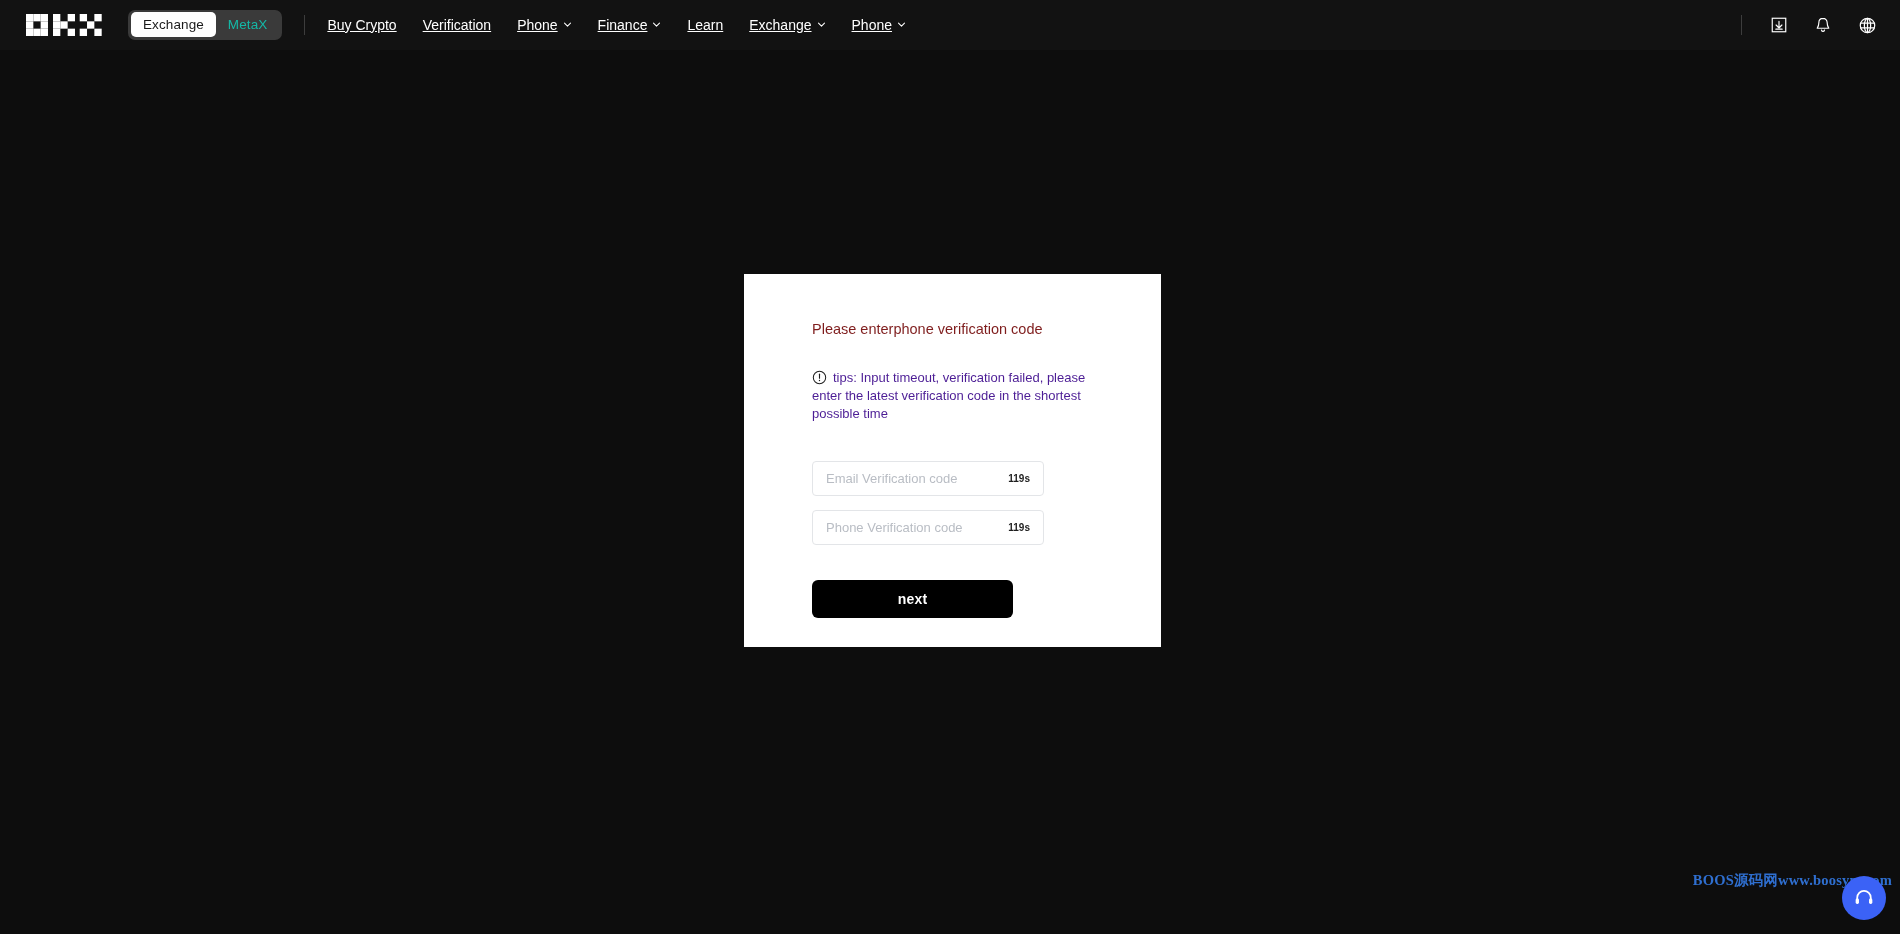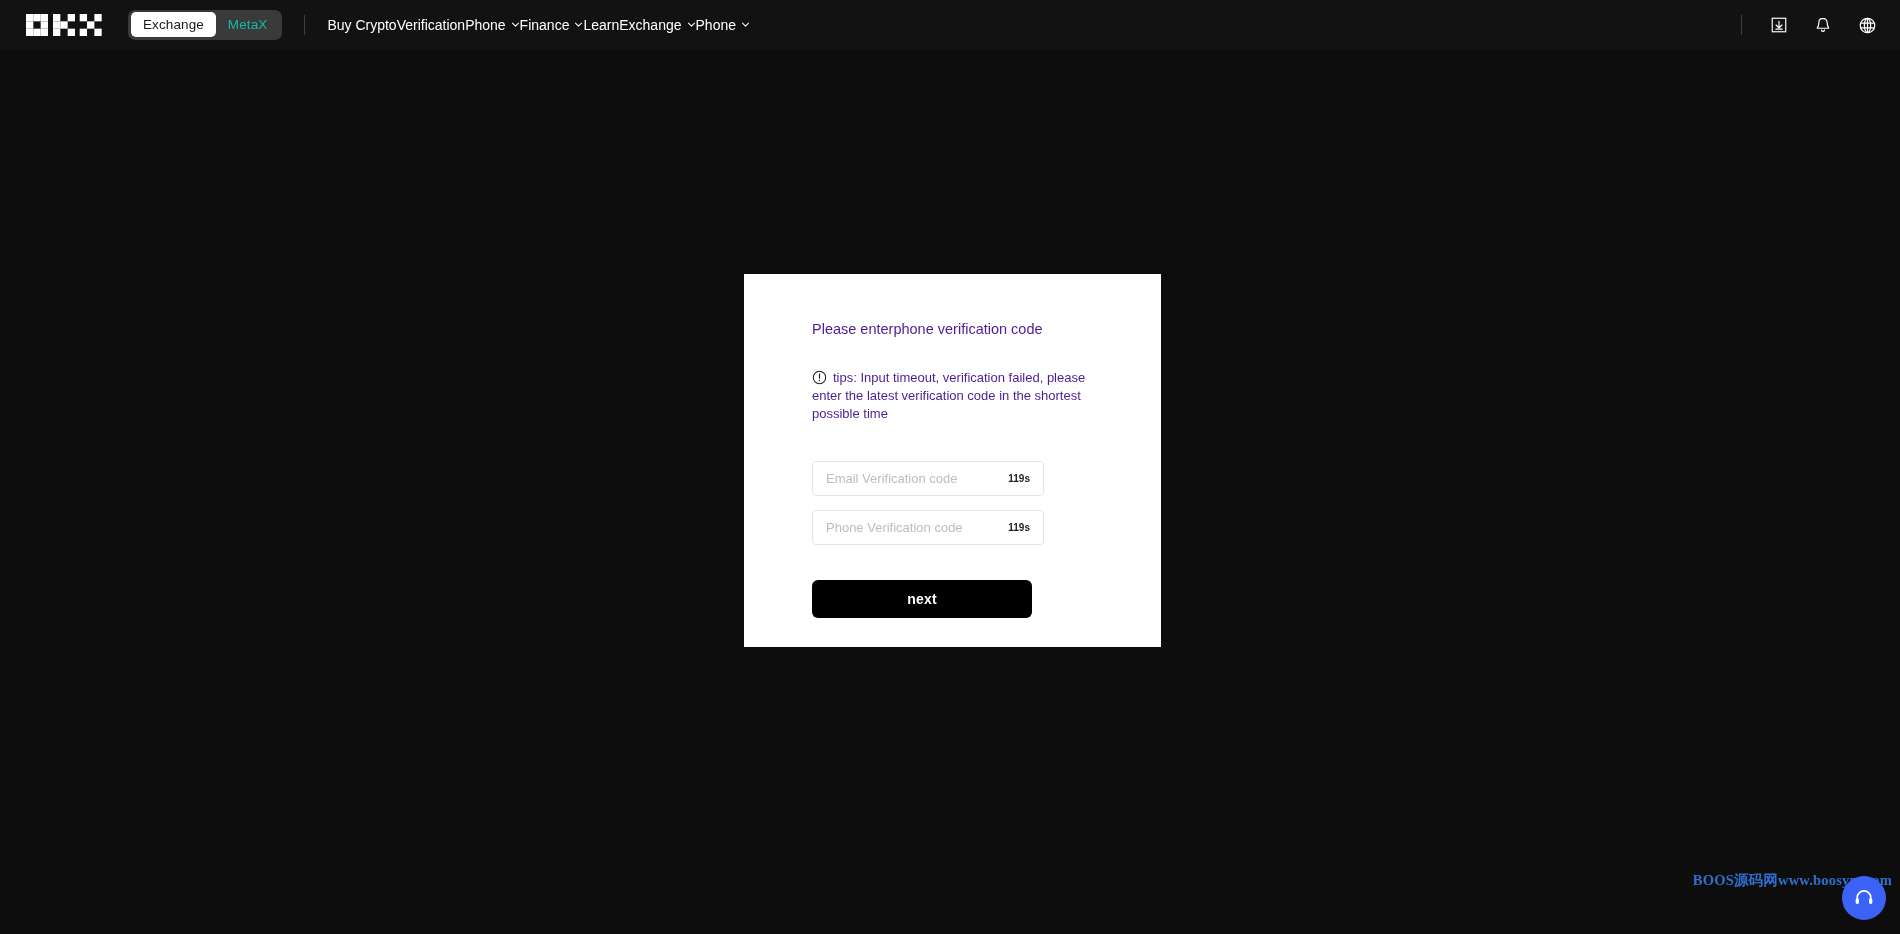--- a/index.html
+++ b/index.html
@@ -72,20 +72,22 @@
 
   .nav-divider {
     width: 1px;
     height: 20px;
     background: #3d3d3d;
     margin: 0 22px 0 0;
   }
 
   .nav-links {
     display: flex;
+    gap: 26px;
+    text-decoration: underline;
   }
   .nav-link {
     font-size: 14px;
     color: #ffffff;
     display: flex;
     align-items: center;
     gap: 5px;
     cursor: pointer;
     white-space: nowrap;
   }
@@ -140,21 +142,21 @@
     background: #ffffff;
     color: #1a1a1a;
   }
 
   .card-inner {
     padding: 46px 36px 0 68px;
   }
 
   .card-title {
     font-size: 14.5px;
-    color: #4c1d95;
+    color: #7f1d1d;
     line-height: 1.3;
     margin-bottom: 30px;
     white-space: nowrap;
   }
 
   .tips-row {
     display: block;
     font-size: 13px;
     color: #4c1d95;
     line-height: 1.38;
@@ -196,21 +198,21 @@
   .countdown {
     font-size: 10px;
     color: #1f1f1f;
     font-weight: 700;
     margin-left: 8px;
     white-space: nowrap;
     cursor: pointer;
   }
 
   .next-btn {
-    width: 220px;
+    width: 201px;
     height: 38px;
     background: #000000;
     color: #ffffff;
     border: none;
     border-radius: 6px;
     font-size: 14px;
     font-weight: 700;
     font-family: "Liberation Sans", sans-serif;
     cursor: pointer;
     margin-top: 21px;

